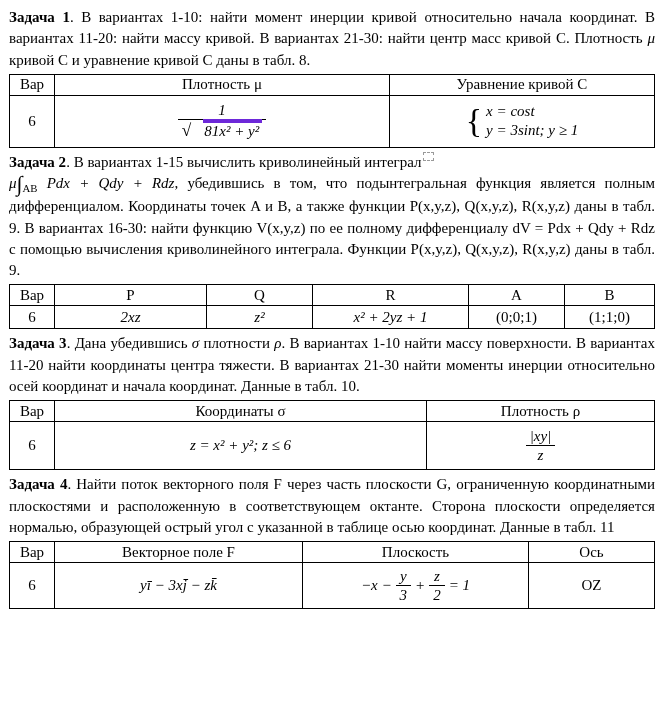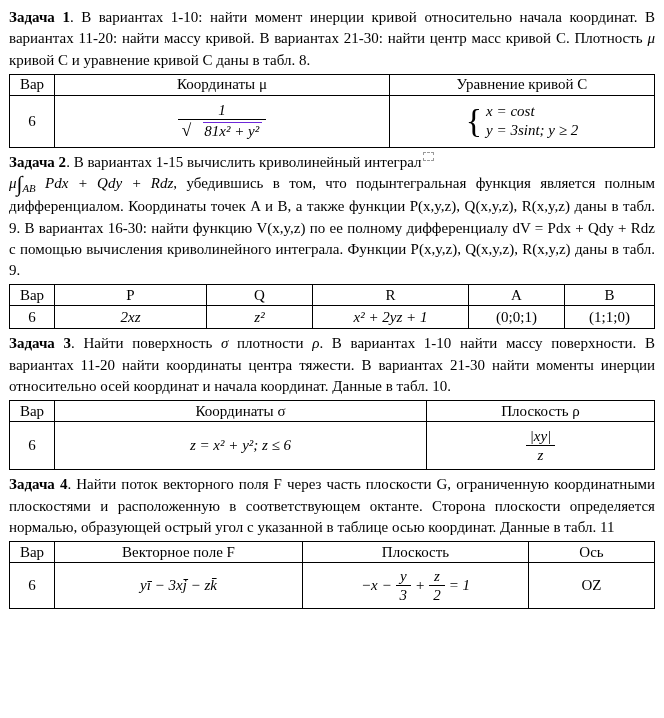--- a/index.html
+++ b/index.html
@@ -11,21 +11,21 @@
     font-size:15px;
   }
   .page { padding:5px 9px 2px 9px; }
   .para {
     text-align:justify;
     line-height:1.42;
     margin:2px 0 3px 0;
   }
   .b { font-weight:bold; }
   .i { font-style:italic; }
-  .sub { vertical-align:-0.35em; font-size:0.72em; font-style:italic; }
+  .sub { vertical-align:-0.35em; font-size:0.72em; }
   .big-int { font-size:1.45em; line-height:1; vertical-align:-0.12em; }
   .dashed-box {
     display:inline-block; width:11px; height:9px;
     border:1px dashed #999; margin-left:2px; vertical-align:super;
   }
   table.tbl {
     width:100%; border-collapse:collapse;
     margin:1px 0 4px 0;
     table-layout:fixed;
   }
@@ -43,21 +43,21 @@
   .row-t11 td { height:46px; }
   .math { font-style:italic; }
   
   .frac {
     display:inline-block; vertical-align:middle;
     text-align:center; line-height:1.25;
   }
   .frac .fnum { display:block; border-bottom:1px solid #000; padding:0 4px; }
   .frac .fden { display:block; padding:0 4px; }
   .sqrt-sign { font-size:1.15em; font-style:normal; }
-  .radicand { border-top:1px solid #6d28d9; padding:0 3px 0 1px;margin-left:12px; }
+  .radicand { border-top:4px solid #6d28d9; padding:0 3px 0 1px;margin-left:12px; }
   
   .system { display:inline-flex; align-items:center; text-align:left; }
   .system .brace {
     font-size:34px; line-height:1; font-weight:300;
     margin-right:4px; font-style:normal;
   }
   .sys-col { display:inline-flex; flex-direction:column; line-height:1.3;justify-content:center; }
   
   .formula-inline { display:inline-flex; align-items:center; gap:4px; }
 </style>
@@ -70,37 +70,37 @@
 
   <table class="tbl">
     <colgroup>
         <col style="width:45px">
         <col style="width:335px">
         <col>
       </colgroup>
     <tbody>
         <tr>
       <th>Вар</th>
-      <th>Координаты μ</th>
+      <th>Плотность μ</th>
       <th>Уравнение кривой С</th>
     </tr>
     <tr class="row-t8">
       <td>6</td>
       <td>
         <span class="frac math">
           <span class="fnum">1</span>
           <span class="fden"><span class="sqrt-sign">√</span><span class="radicand">81x² + y²</span></span>
         </span>
       </td>
       <td>
         <span class="system math">
           <span class="brace">{</span>
           <span class="sys-col">
             <span>x = cost</span>
-            <span>y = 3sint; y ≥ 2</span>
+            <span>y = 3sint; y ≥ 1</span>
           </span>
         </span>
       </td>
     </tr>
   </tbody>
     </table>
 
   <p class="para"><span class="b">Задача 2</span><span class="">. В вариантах 1-15 вычислить криволинейный интеграл</span><span class="dashed-box"></span><br><span class="i">μ</span><span class="big-int">∫</span><span class="sub">AB</span><span class="i"> Pdx + Qdy + Rdz</span><span class="">, убедившись в том, что подынтегральная функция является полным дифференциалом. Координаты точек A и B, а также функции P(x,y,z), Q(x,y,z), R(x,y,z) даны в табл. 9. В вариантах 16-30: найти функцию V(x,y,z) по ее полному дифференциалу dV = Pdx + Qdy + Rdz с помощью вычисления криволинейного интеграла. Функции P(x,y,z), Q(x,y,z), R(x,y,z) даны в табл. 9.</span></p>
 
   <table class="tbl">
@@ -125,33 +125,33 @@
       <td>6</td>
       <td class="math">2xz</td>
       <td class="math">z²</td>
       <td class="math">x² + 2yz + 1</td>
       <td>(0;0;1)</td>
       <td>(1;1;0)</td>
     </tr>
   </tbody>
     </table>
 
-  <p class="para"><span class="b">Задача 3</span><span class="">. Найти поверхность </span><span class="i">σ</span><span class=""> плотности </span><span class="i">ρ</span><span class="">. В вариантах 1-10 найти массу поверхности. В вариантах 11-20 найти координаты центра тяжести. В вариантах 21-30 найти моменты инерции относительно осей координат и начала координат. Данные в табл. 10.</span></p>
+  <p class="para"><span class="b">Задача 3</span><span class="">. Дана убедившись </span><span class="i">σ</span><span class=""> плотности </span><span class="i">ρ</span><span class="">. В вариантах 1-10 найти массу поверхности. В вариантах 11-20 найти координаты центра тяжести. В вариантах 21-30 найти моменты инерции относительно осей координат и начала координат. Данные в табл. 10.</span></p>
 
   <table class="tbl">
     <colgroup>
         <col style="width:45px">
         <col style="width:372px">
         <col>
       </colgroup>
     <tbody>
         <tr>
       <th>Вар</th>
       <th>Координаты σ</th>
-      <th>Плоскость ρ</th>
+      <th>Плотность ρ</th>
     </tr>
     <tr class="row-t10">
       <td>6</td>
       <td class="math">z = x² + y²; z ≤ 6</td>
       <td>
         <span class="frac math">
           <span class="fnum">|xy|</span>
           <span class="fden">z</span>
         </span>
       </td>

